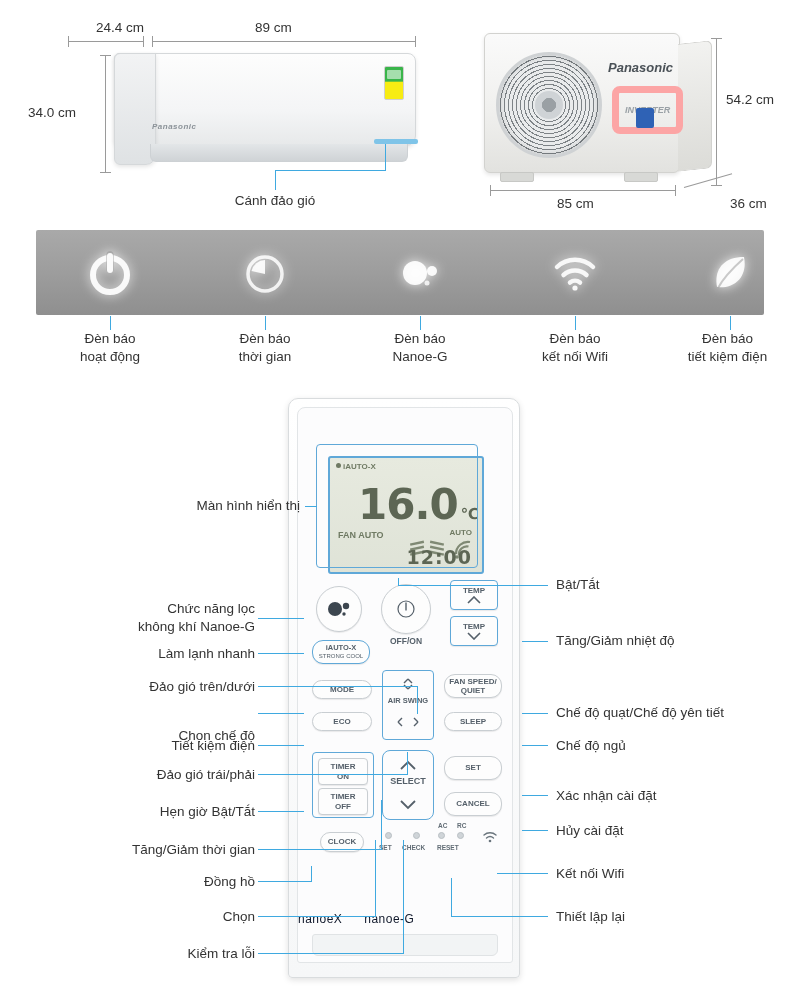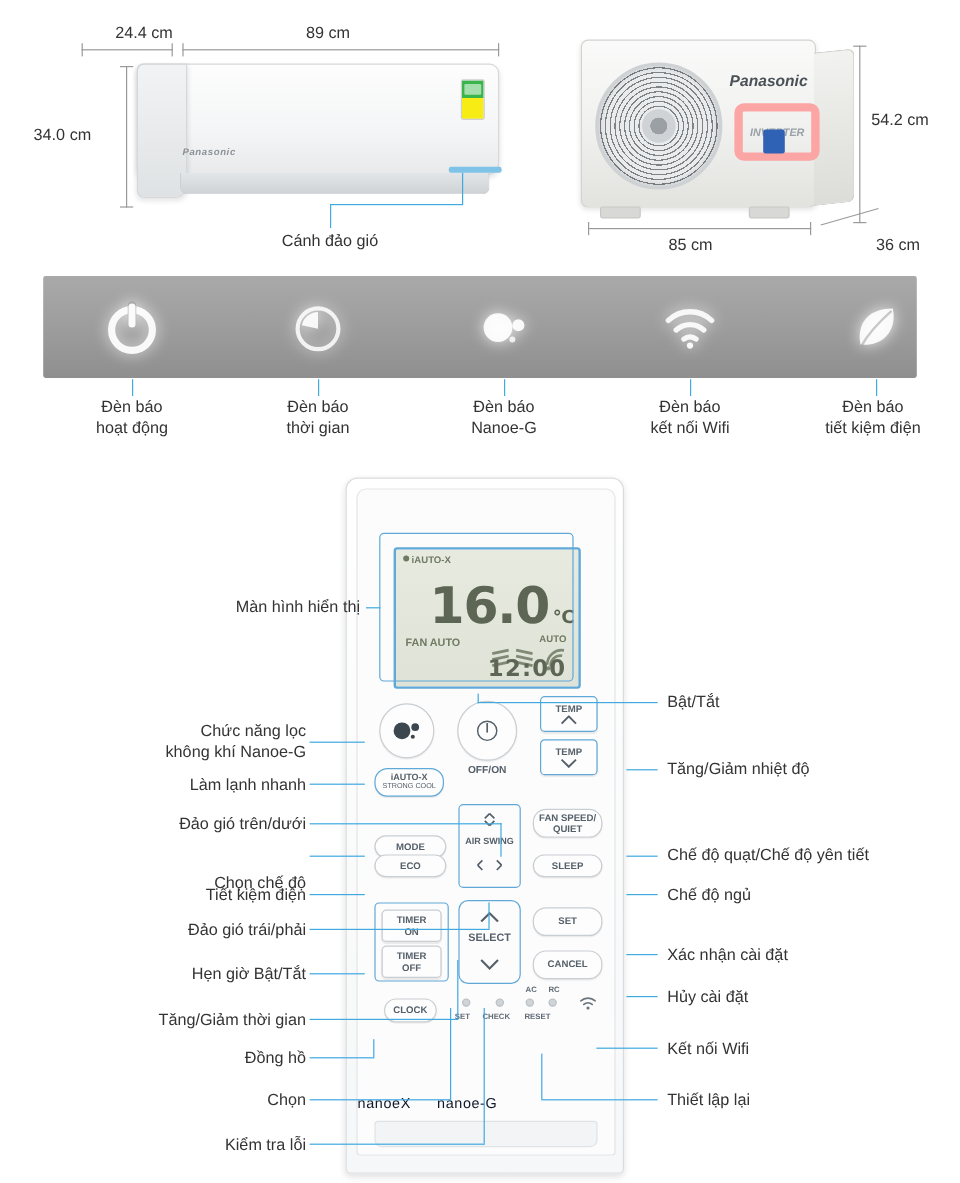--- a/index.html
+++ b/index.html
@@ -342,21 +342,21 @@
       <svg width="14" height="8" viewBox="0 0 14 8">
           <path d="M1 1 L7 7 L13 1" fill="none" stroke="#55606a" stroke-width="1.6"></path>
         </svg>
     </div>
 
     <div class="btn pill sel-hl" style="left:14px; top:232px; width:58px; height:24px;">
       <span style="font-size:7.5px;">iAUTO-X</span>
       <small>STRONG COOL</small>
     </div>
 
-    <div class="btn pill" style="left:14px; top:288px; width:60px; height:19px;">
+    <div class="btn pill" style="left:14px; top:272px; width:60px; height:19px;">
       <span>MODE</span>
     </div>
     <div class="btn pill" style="left:14px; top:304px; width:60px; height:19px;">
       <span>ECO</span>
     </div>
 
     <div class="bluebox" style="left:84px; top:262px; width:52px; height:70px;"></div>
     <div class="abs" style="left:84px; top:268px; width:52px; text-align:center;">
       <svg width="20" height="12" viewBox="0 0 20 12">
         <path d="M10 1 L6 5 M10 1 L14 5 M10 11 L6 7 M10 11 L14 7" stroke="#55606a" stroke-width="1.4" fill="none"></path>

